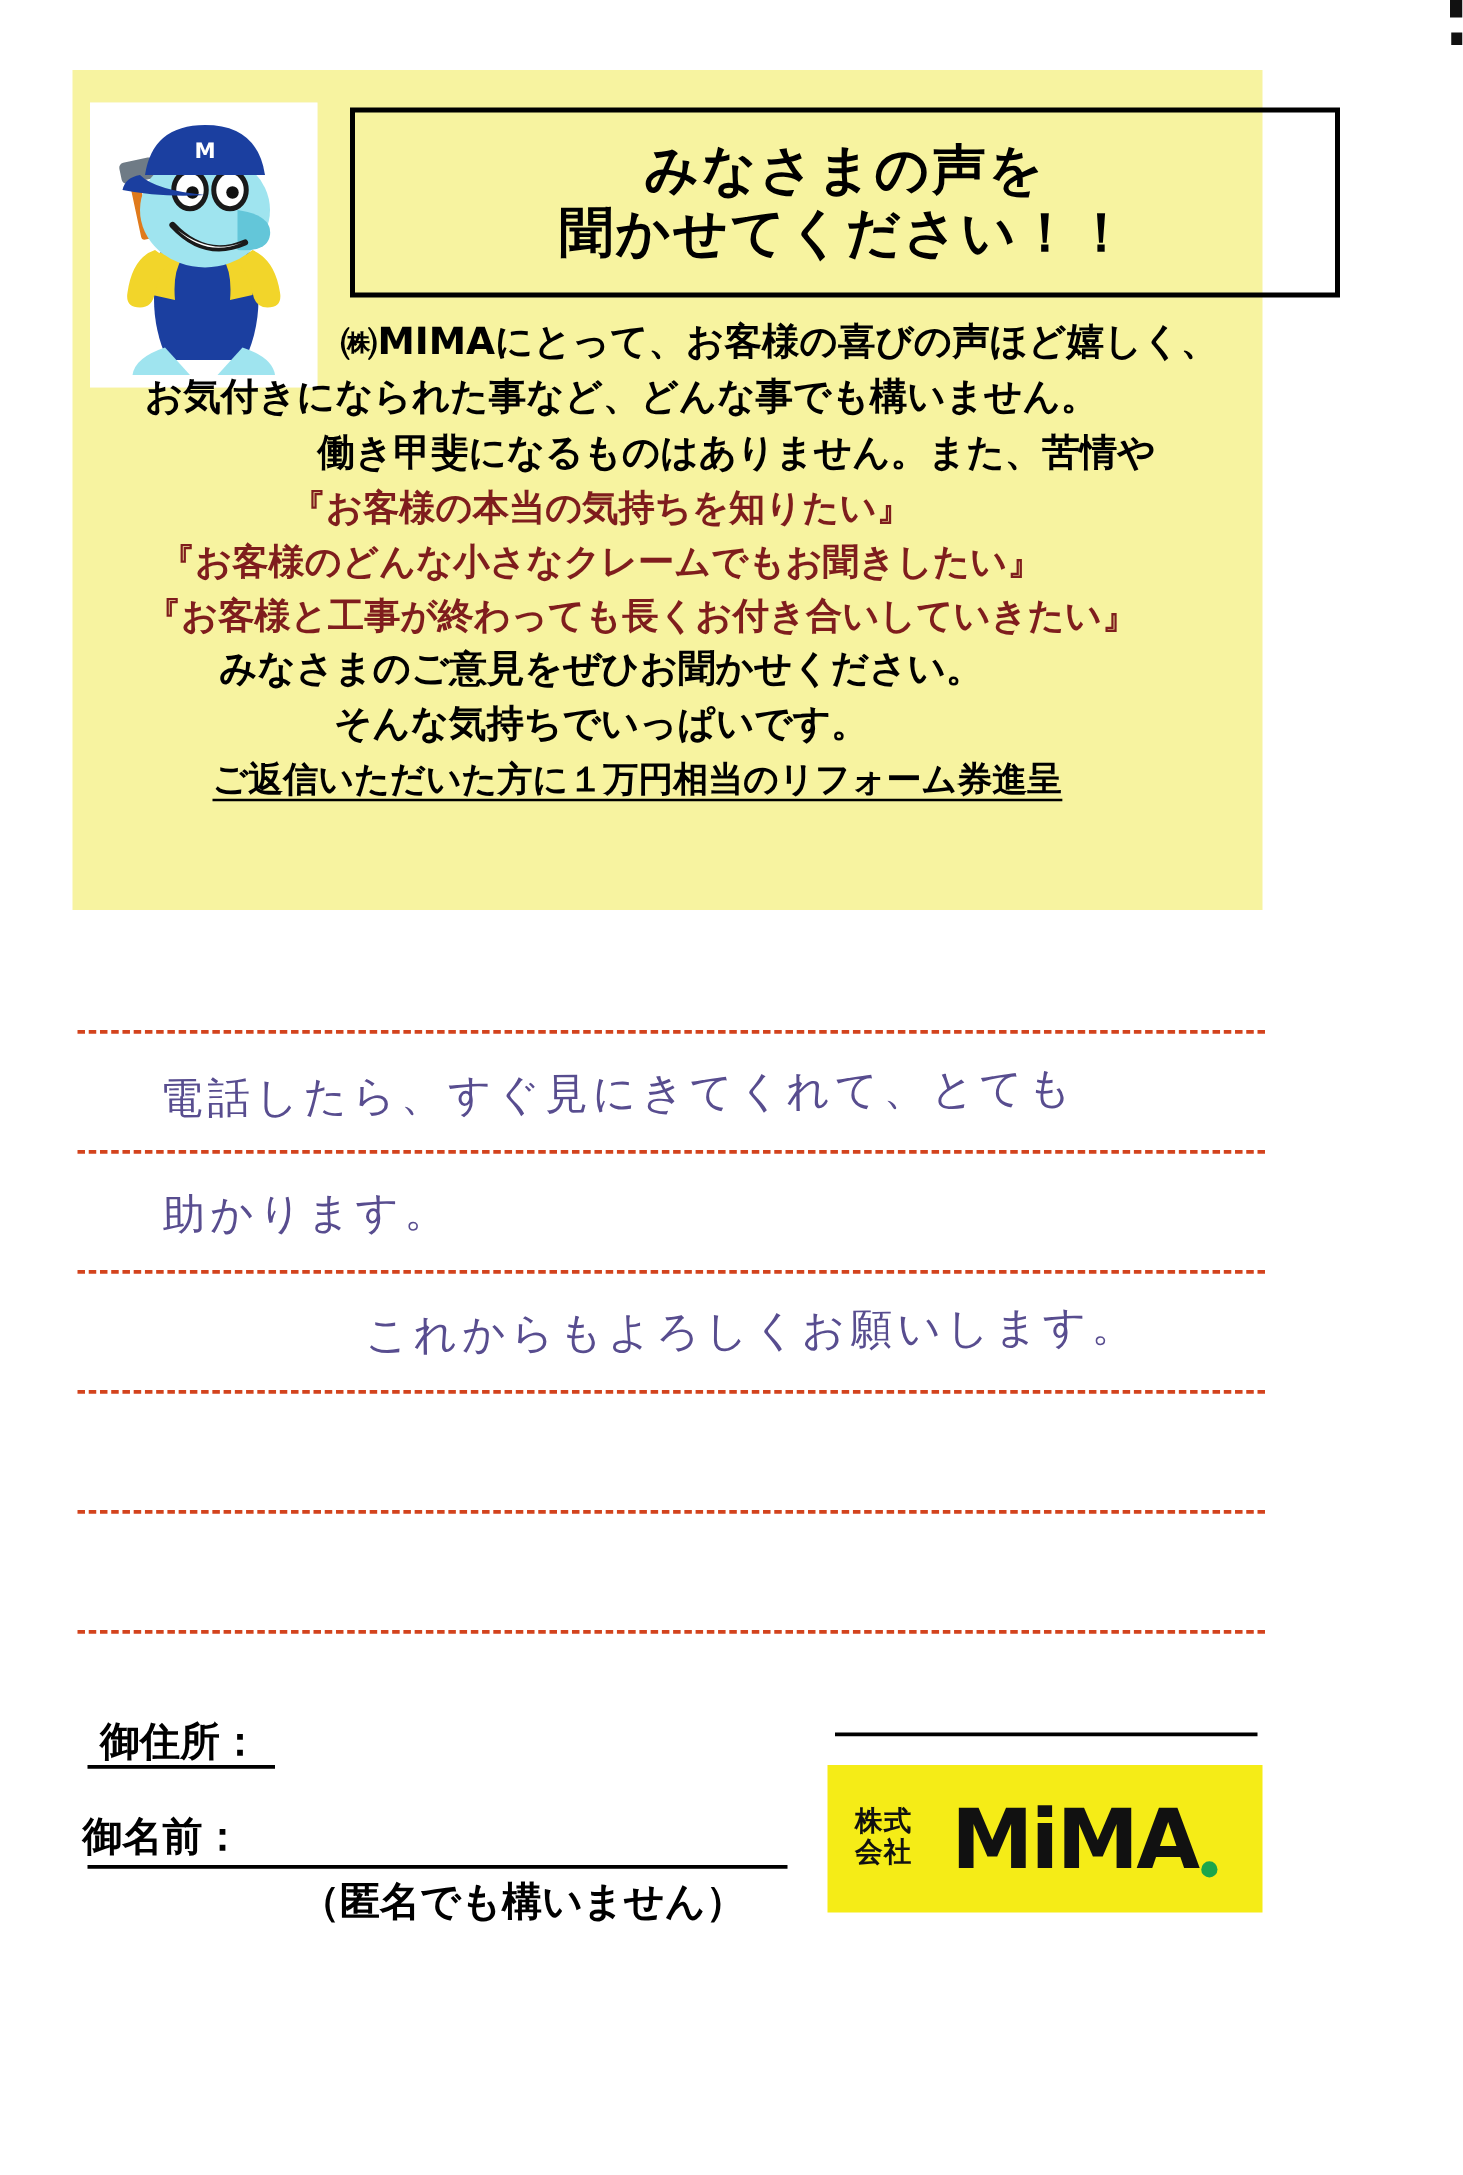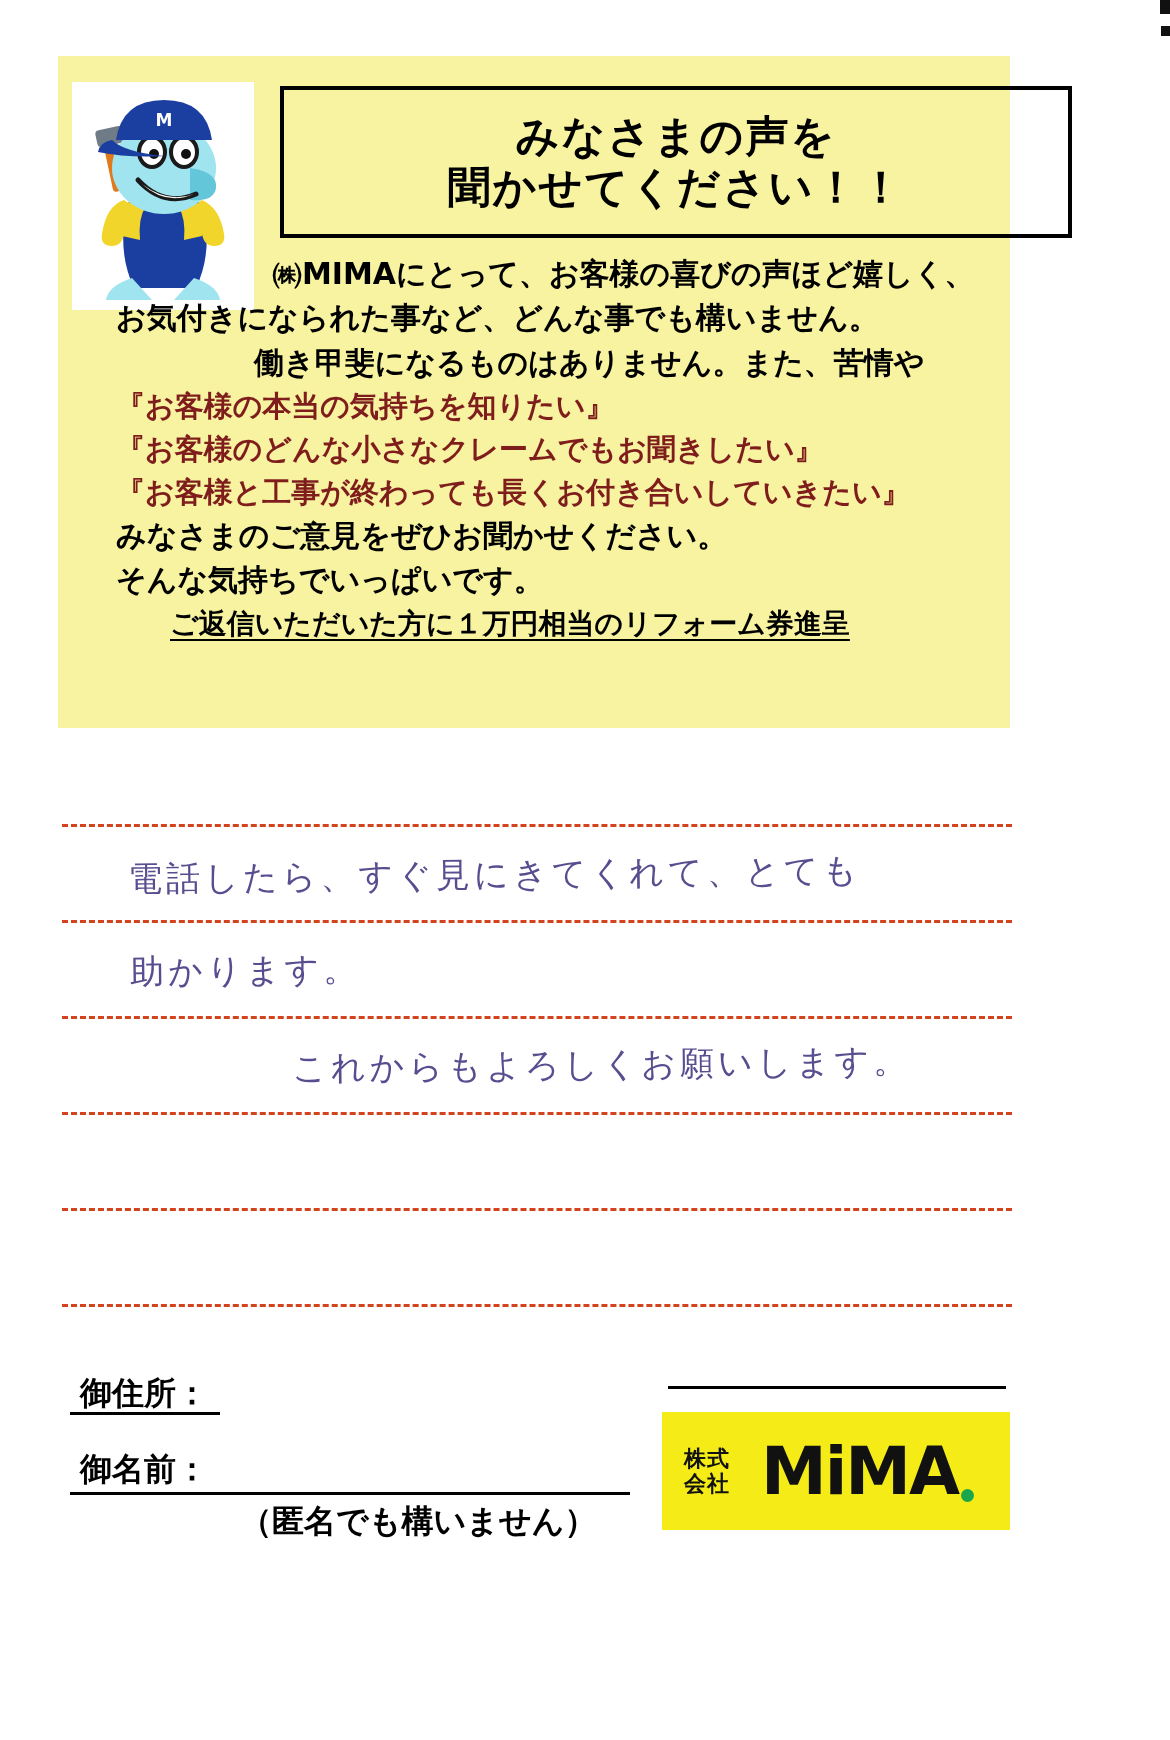--- a/index.html
+++ b/index.html
@@ -82,20 +82,21 @@
     color: #000;
     white-space: nowrap;
   }
 
   
   .notice-body {
     position: absolute;
     left: 0;
     top: 196px;
     width: 788px;
+    text-align: center;
   }
   .ln {
     font-family: "DejaVu Sans", sans-serif;
     font-weight: 700;
     font-size: 30px;
     line-height: 1.48;
     color: #000;
     white-space: nowrap;
   }
   .ln.indent-a { margin-left: 214px; }
@@ -154,21 +155,21 @@
     color: #000;
     white-space: nowrap;
   }
   #addr-label { left: 80px; top: 1372px; }
   #addr-line {
     position: absolute;
     left: 70px; top: 1412px;
     width: 150px; height: 0;
     border-top: 3px solid #000;
   }
-  #name-label { left: 80px; top: 1448px; }
+  #name-label { left: 66px; top: 1448px; }
   #name-line {
     position: absolute;
     left: 70px; top: 1492px;
     width: 560px; height: 0;
     border-top: 3px solid #000;
   }
   #anon-note {
     left: 240px; top: 1500px;
     font-size: 32px;
   }
@@ -184,21 +185,21 @@
     position: absolute;
     left: 662px;
     top: 1412px;
     width: 348px;
     height: 118px;
     background: #f5ec17;
     display: flex;
     align-items: center;
   }
   .logo-kanji {
-    font-family: Liberation Sans, sans-serif;
+    font-family: Liberation Mono, monospace;
     font-weight: 700;
     font-size: 22px;
     line-height: 1.15;
     color: #111;
     margin-left: 22px;
     letter-spacing: 1px;
   }
   .logo-word {
     margin-left: 31px;
     font-family: "DejaVu Sans", sans-serif;

